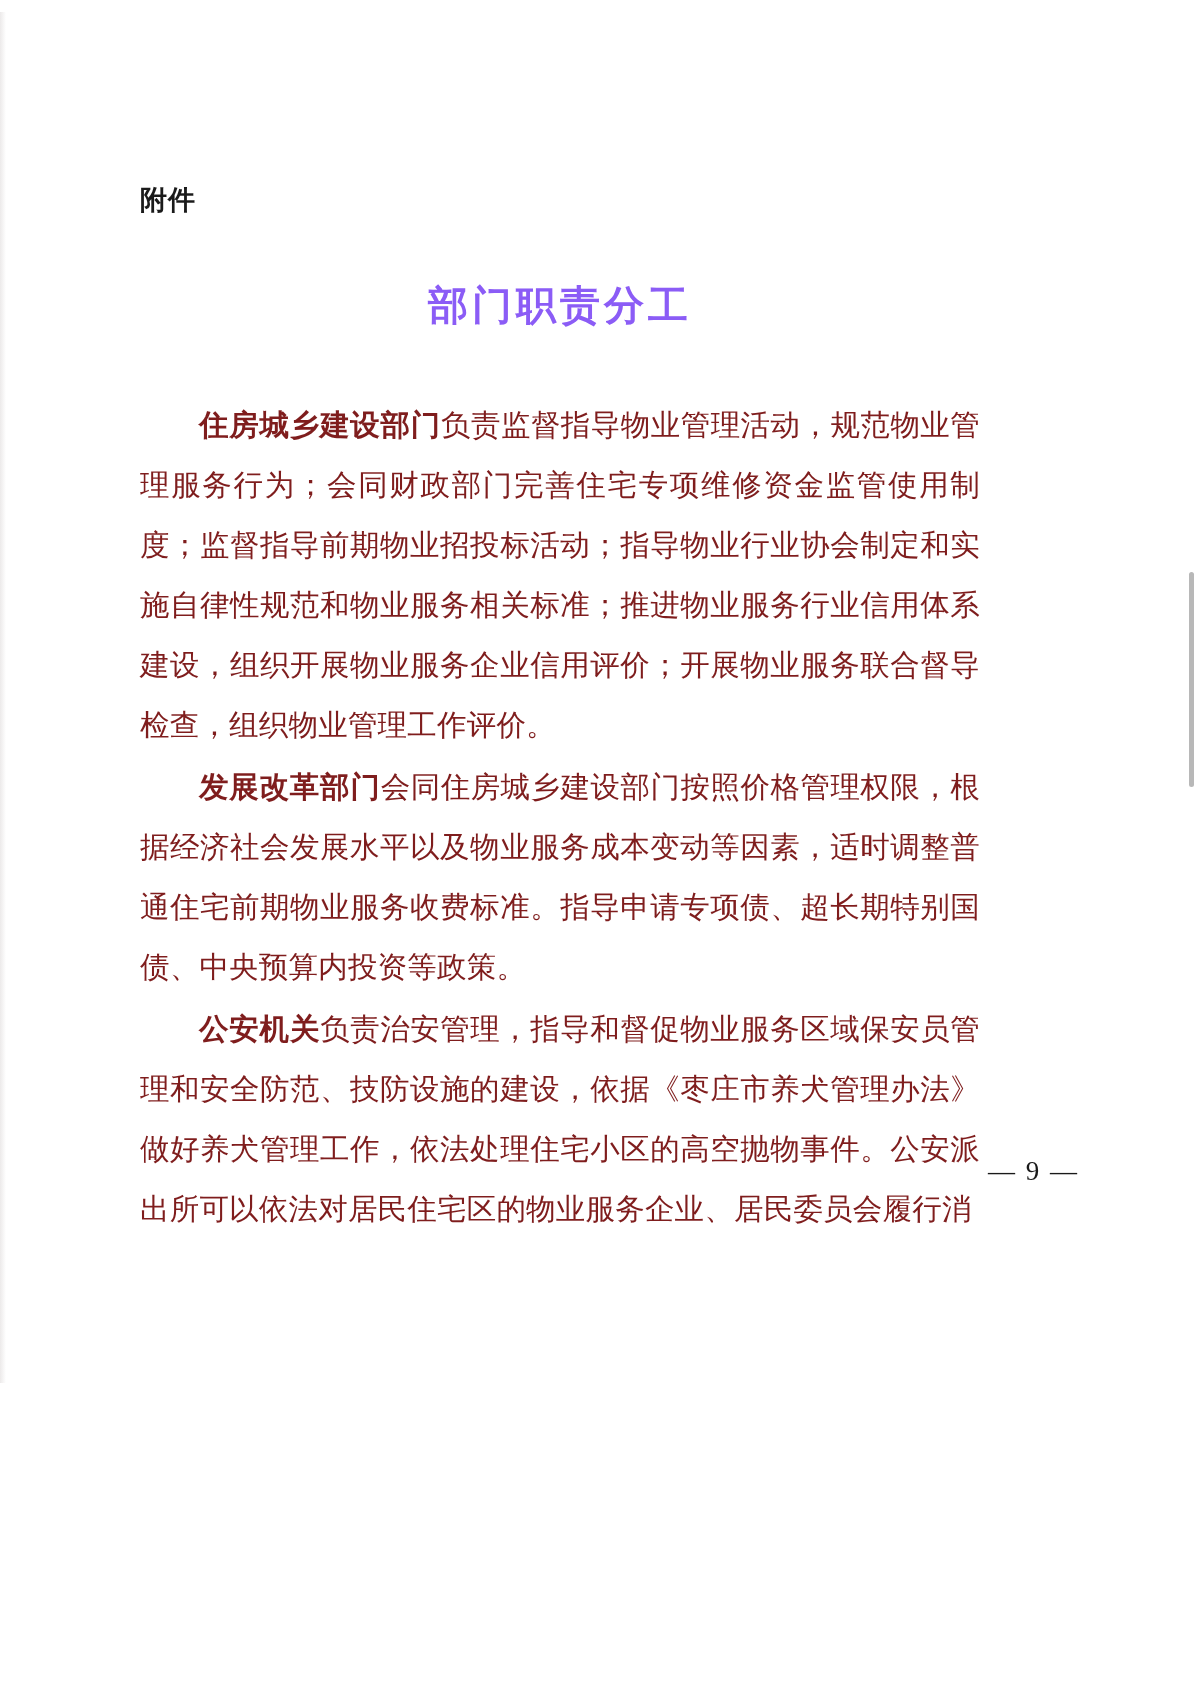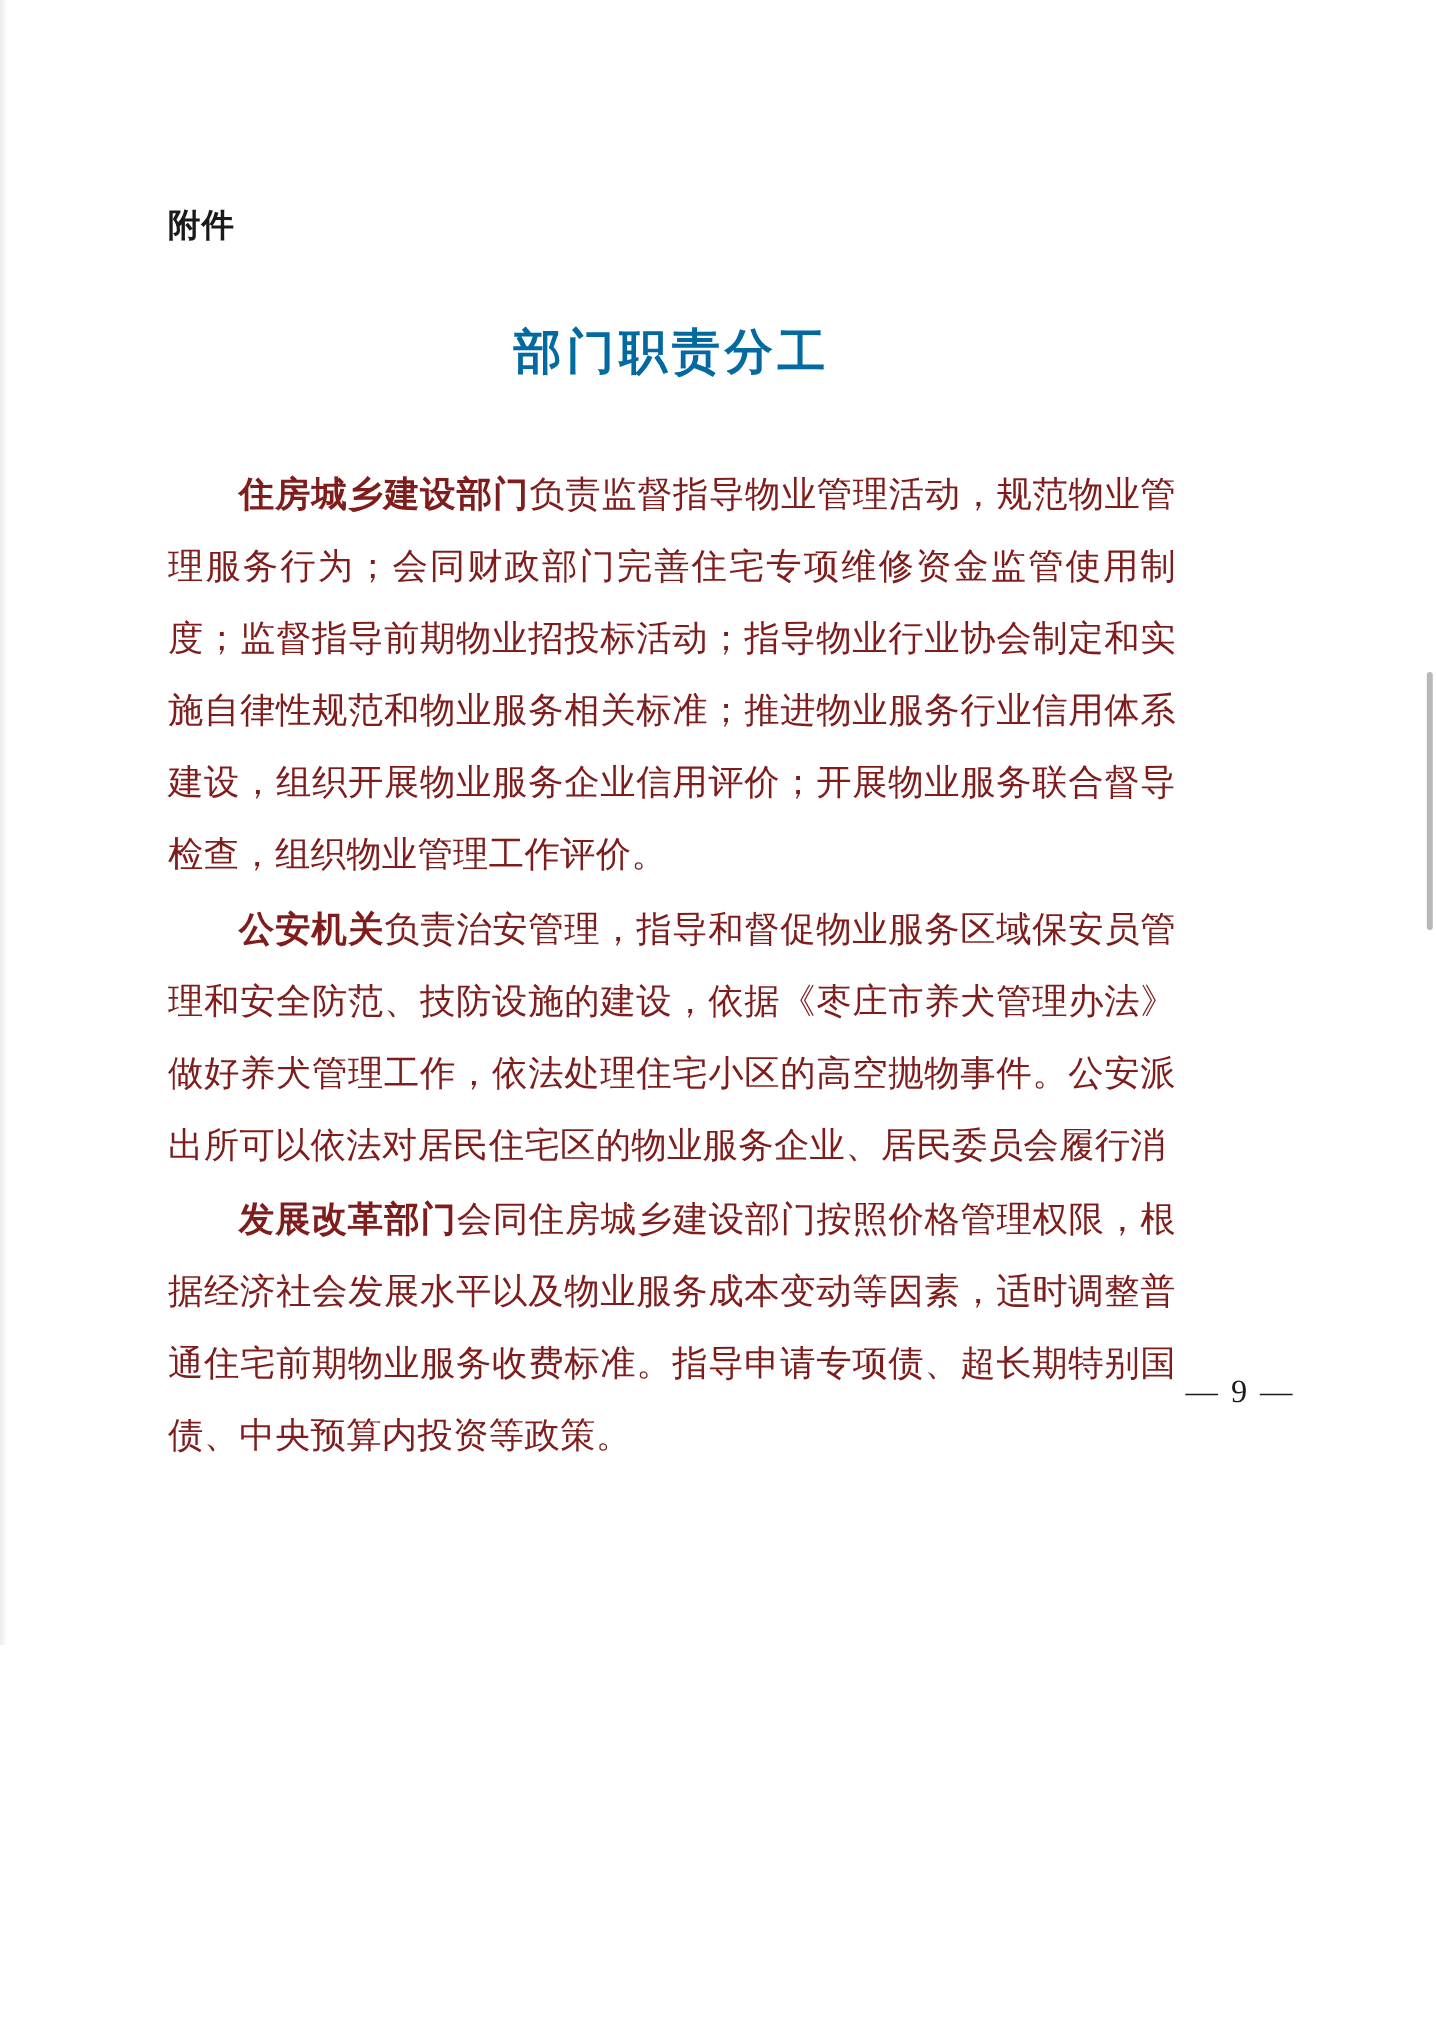--- a/index.html
+++ b/index.html
@@ -5,21 +5,21 @@
   html, body {
     margin: 0;
     padding: 0;
     background: #ffffff;
   }
   .page {
     position: relative;
     width: 1197px;
     height: 1371px;
     background: #ffffff;
-    margin: 0 auto;
+    margin: 12px auto;
     overflow: hidden;
     font-family: "Liberation Serif", "DejaVu Serif", serif;
     color: #1a1a1a;
   }
   .content {
     position: absolute;
     left: 140px;
     top: 170px;
     width: 840px;
   }
@@ -30,21 +30,21 @@
     letter-spacing: 1px;
     color: #1a1a1a;
     margin: 0 0 60px 0;
   }
   .doc-title {
     text-align: center;
     font-family: "Liberation Serif", "DejaVu Serif", serif;
     font-size: 40px;
     font-weight: 700;
     letter-spacing: 4px;
-    color: #0369a1;
+    color: #8b5cf6;
     margin: 0 0 62px 0;
   }
   .para {
     font-size: 29.5px;
     line-height: 60px;
     text-align: justify;
     text-justify: inter-ideograph;
     text-indent: 2em;
     margin: 0 0 2px 0;
     color: #7f1d1d;
@@ -93,23 +93,23 @@
 
   <div class="content">
 
     <div class="attachment-label">附件</div>
 
     <h1 class="doc-title">部门职责分工</h1>
 
     <p class="para"><span class="lead">住房城乡建设部门</span><span>负责监督指导物业管理活动，规范物业管理服务行为；会同财政部门完善住宅专项维修资金监管使用制度；监督指导前期物业招投标活动；指导物业行业协会制定和实施自律性规范和物业服务相关标准；推进物业服务行业信用体系建设，组织开展物业服务企业信用评价；开展物业服务联合督导检查，组织物业管理工作评价。</span></p>
 
 
+    <p class="para"><span class="lead">发展改革部门</span><span>会同住房城乡建设部门按照价格管理权限，根据经济社会发展水平以及物业服务成本变动等因素，适时调整普通住宅前期物业服务收费标准。指导申请专项债、超长期特别国债、中央预算内投资等政策。</span></p>
+
     <p class="para"><span class="lead">公安机关</span><span>负责治安管理，指导和督促物业服务区域保安员管理和安全防范、技防设施的建设，依据《枣庄市养犬管理办法》做好养犬管理工作，依法处理住宅小区的高空抛物事件。公安派出所可以依法对居民住宅区的物业服务企业、居民委员会履行消</span></p>
-
-    <p class="para"><span class="lead">发展改革部门</span><span>会同住房城乡建设部门按照价格管理权限，根据经济社会发展水平以及物业服务成本变动等因素，适时调整普通住宅前期物业服务收费标准。指导申请专项债、超长期特别国债、中央预算内投资等政策。</span></p>
 
   </div>
 
   <div class="page-number">— 9 —</div>
 
   <div class="scrollbar"></div>
 
 </div>
 
 </body></html>

